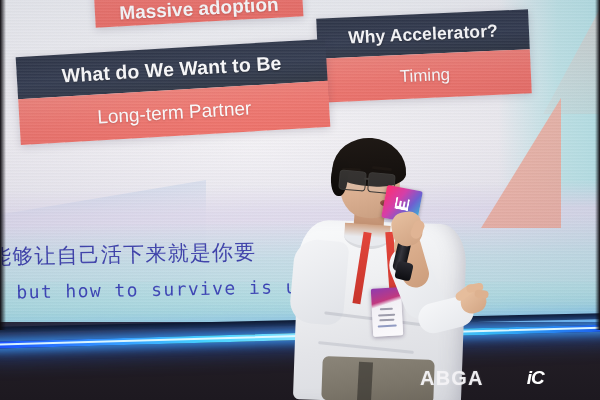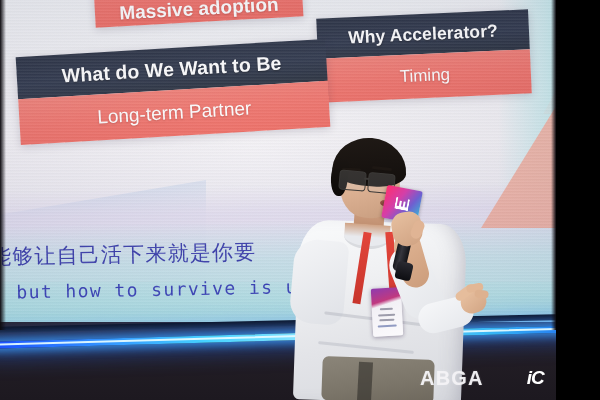--- a/index.html
+++ b/index.html
@@ -1,18 +1,18 @@
 <!DOCTYPE html>
 <html><head>
 <meta charset="utf-8">
 <style>
   html,body{margin:0;padding:0;background:#000;}
   body{font-family:"Liberation Sans",sans-serif;}
 
-  #stage{position:relative;width:556px;height:400px;overflow:hidden;background:#17131a;}
+  #stage{position:relative;width:600px;height:400px;overflow:hidden;background:#17131a;}
 
   
   #screen{position:absolute;left:-4px;top:-6px;width:612px;height:344px;overflow:hidden;
           background:#eceaf2;}
   
   .bg-white{position:absolute;left:0;top:0;width:100%;height:100%;
             background:linear-gradient(180deg,#eef0f3 0%,#f2f0f4 42%,#eceaf1 58%,#eef1f2 100%);}
   .bg-cyan-right{position:absolute;right:0;top:0;width:110px;height:100%;
             background:linear-gradient(90deg,rgba(198,234,236,0) 0%,rgba(183,231,233,.85) 55%,rgba(176,229,232,.95) 100%);}
   .bg-cyan-bottom{position:absolute;left:0;bottom:0;width:100%;height:112px;

